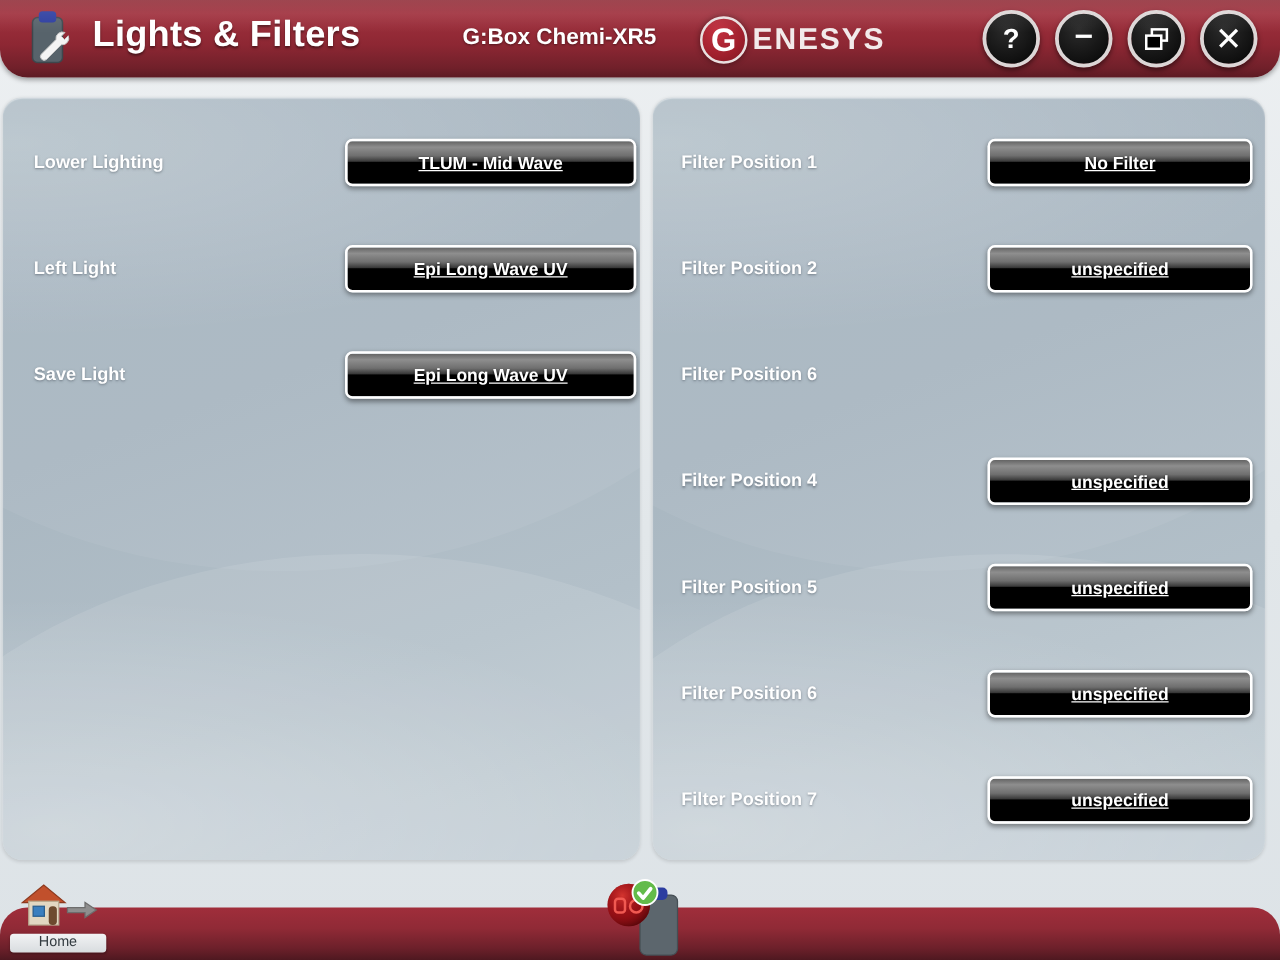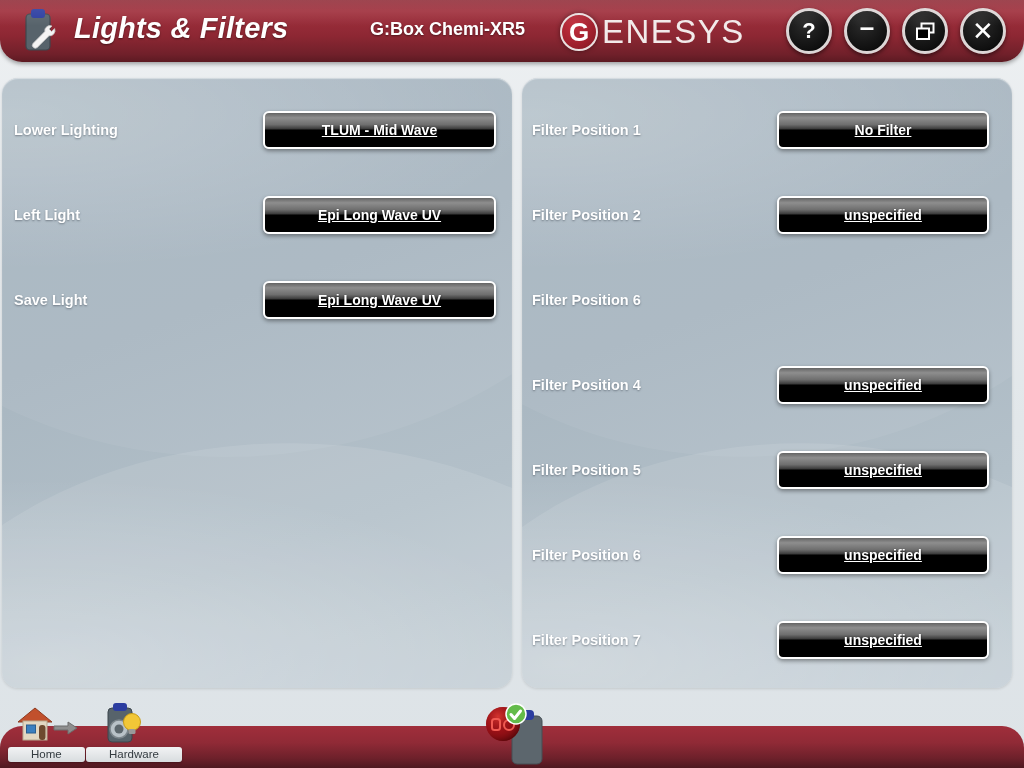--- a/index.html
+++ b/index.html
@@ -36,21 +36,20 @@
   .app-icon {
     position: absolute; left: 14px; top: 6px;
     width: 48px; height: 50px;
   }
 
   .app-title {
     position: absolute; left: 74px; top: 12px;
     font-size: 29px; font-weight: bold; color: #ffffff;
     letter-spacing: .2px;
     text-shadow: 0 1px 2px rgba(0,0,0,.45);
-    font-style: italic;
   }
 
   .device-name {
     position: absolute; left: 370px; top: 19px;
     font-size: 18px; font-weight: bold; color: #ffffff;
     text-shadow: 0 1px 2px rgba(0,0,0,.45);
   }
 
   .brand {
     position: absolute; left: 560px; top: 12px;
@@ -59,21 +58,21 @@
   .brand-g {
     width: 38px; height: 38px; border-radius: 50%;
     background: radial-gradient(circle at 35% 30%, #c3303f 0%, #9e1f2c 62%, #7d1722 100%);
     border: 2px solid #e9e0e0;
     color: #fff; font-size: 26px; font-weight: bold;
     display: flex; align-items: center; justify-content: center;
     line-height: 1;
     box-shadow: 0 0 5px rgba(0,0,0,.45);
   }
   .brand-rest {
-    font-size: 33px; color: #f2eaea; font-weight: 400;
+    font-size: 24px; color: #f2eaea; font-weight: 700;
     letter-spacing: 1.5px; margin-left: 4px;
     font-family: "Liberation Sans", sans-serif;
   }
 
   .winbtns { position: absolute; right: 18px; top: 8px; display: flex; gap: 12px; }
   .winbtn {
     width: 46px; height: 46px; border-radius: 50%;
     background: radial-gradient(circle at 40% 32%, #2b2b2b 0%, #101010 70%, #000 100%);
     border: 3px solid #dcd6d6;
     display: flex; align-items: center; justify-content: center;
@@ -87,20 +86,21 @@
   
   .panel {
     position: absolute; top: 78px; height: 610px;
     border-radius: 16px;
     background:
       radial-gradient(ellipse 900px 320px at 8% 96%, rgba(255,255,255,.30) 0%, rgba(255,255,255,0) 58%),
       radial-gradient(ellipse 880px 260px at 2% 6%, rgba(255,255,255,.22) 0%, rgba(255,255,255,0) 60%),
       linear-gradient(160deg, #a6b5c0 0%, #a9b7c1 38%, #b3c0c9 72%, #c3ced5 100%);
     box-shadow: inset 0 1px 1px rgba(255,255,255,.45), 0 1px 3px rgba(0,0,0,.12);
     overflow: hidden;
+    padding-left: 13px;
   }
   .panel::before {
     content: ""; position: absolute; left: -40%; top: -58%;
     width: 175%; height: 120%;
     border-radius: 50%;
     background: rgba(255,255,255,.055);
     transform: rotate(-6deg);
   }
   .panel::after {
     content: ""; position: absolute; left: -30%; bottom: -78%;
@@ -294,33 +294,20 @@
         <path d="M10 22 L27 8 L44 22 Z" fill="#c1502c" stroke="#8e3a1f" stroke-width="1"></path>
         <rect x="15" y="21" width="24" height="19" fill="#e2d7c2" stroke="#b7a98f" stroke-width="1"></rect>
         <rect x="18.5" y="25" width="9" height="8" fill="#3b7fbf" stroke="#2a5e8e" stroke-width="1"></rect>
         <rect x="31" y="25" width="6.5" height="15" rx="3" fill="#6d4a2f"></rect>
         <path d="M46 26 h14 v-4 l9 6 -9 6 v-4 h-14 z" fill="#8e8e8e" stroke="#6d6d6d" stroke-width="1"></path>
       </svg>
     </div>
     <span class="cap">Home</span>
   </div>
 
-  <div class="tool" id="tool-hardware">
-    <div class="ico">
-      <svg width="74" height="44" viewBox="0 0 74 44">
-        <rect x="22" y="8" width="24" height="34" rx="4" fill="#57636b" stroke="#3d474d" stroke-width="1"></rect>
-        <rect x="27" y="3" width="14" height="8" rx="3" fill="#2c3da0"></rect>
-        <circle cx="33" cy="29" r="9" fill="#b9c2c8" stroke="#7d868c" stroke-width="1.5"></circle>
-        <circle cx="33" cy="29" r="4.5" fill="#5d676d"></circle>
-        <circle cx="46" cy="22" r="8.5" fill="#f2c737" stroke="#c79c18" stroke-width="1"></circle>
-        <rect x="42.5" y="29" width="7" height="5" rx="1.5" fill="#9a9a9a"></rect>
-      </svg>
-    </div>
-    <span class="cap">Hardware</span>
-  </div>
 
   <div class="status-center">
     <svg width="90" height="62" viewBox="0 0 90 62">
       <rect x="36" y="14" width="30" height="48" rx="5" fill="#5c666d" stroke="#454e54" stroke-width="1"></rect>
       <rect x="41" y="8" width="17" height="10" rx="4" fill="#2c3da0"></rect>
       <circle cx="27" cy="22" r="17" fill="#8d0f14"></circle>
       <circle cx="27" cy="22" r="17" fill="url(#sph)"></circle>
       <defs>
         <radialGradient id="sph" cx="35%" cy="28%" r="75%">
           <stop offset="0%" stop-color="#e03b34" stop-opacity=".85"></stop>

